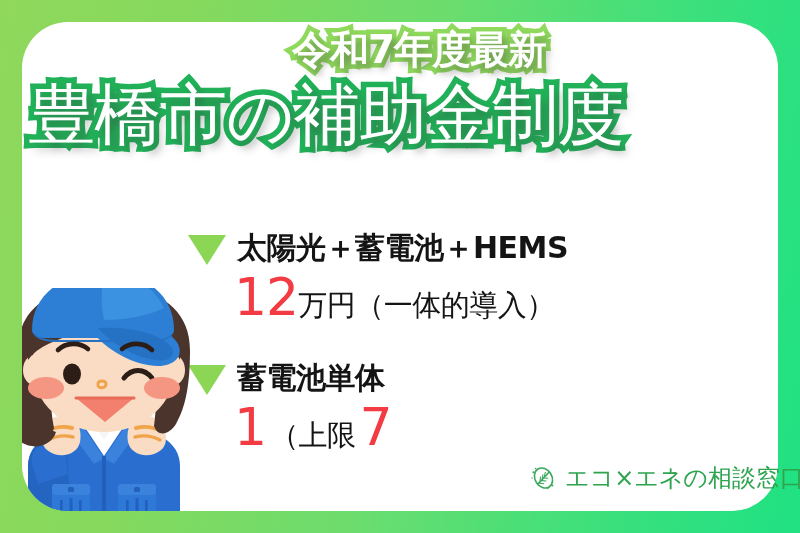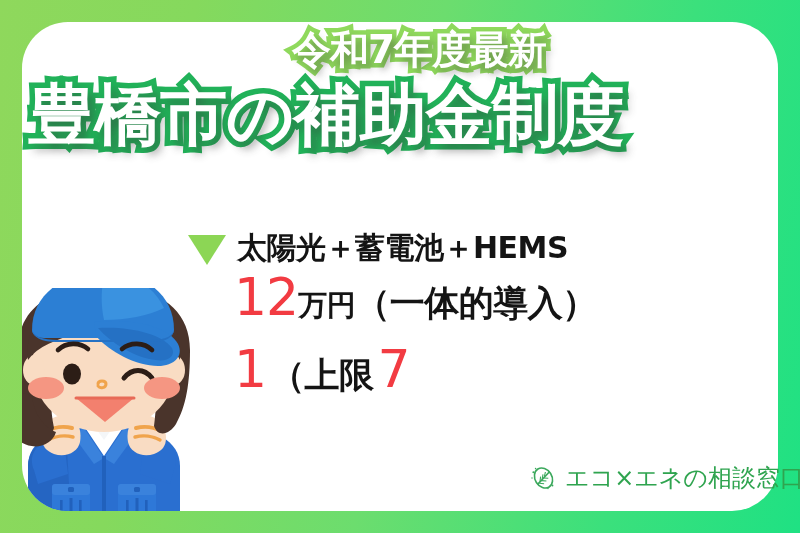--- a/index.html
+++ b/index.html
@@ -51,21 +51,21 @@
     text-shadow: 5px 6px 7px rgba(60,60,60,0.42);
     line-height: 1;
     padding-left: 19px;
   }
   .maintitle {
     position: absolute;
     left: 0;
     top: 80px;
     width: 652px;
     font-size: 67px;
-    font-weight: 700;
+    font-weight: 400;
     letter-spacing: -1px;
     color: #ffffff;
     -webkit-text-stroke: 11px #21B259;
     paint-order: stroke fill;
     text-shadow: 6px 7px 8px rgba(55,55,55,0.45);
     line-height: 1.05;
   }
 
   
   .benefits {
@@ -107,26 +107,26 @@
   }
   .big-num {
     font-size: 52px;
     font-weight: 400;
     color: #F23B42;
     line-height: 1;
     letter-spacing: -1px;
   }
   .unit {
     font-size: 29px;
-    font-weight: 700;
+    font-weight: 400;
     letter-spacing: -0.5px;
   }
   .paren {
-    font-size: 35px;
-    font-weight: 700;
+    font-size: 29px;
+    font-weight: 400;
     letter-spacing: -0.5px;
   }
   .gap-sm { display: inline-block; width: 4px; }
 
   
   .logo {
     position: absolute;
     left: 528px;
     top: 462px;
     display: flex;
@@ -170,20 +170,24 @@
         <span class="benefit-label">太陽光＋蓄電池＋HEMS</span>
       </div>
       <div class="benefit-amount">
         <span class="big-num">12</span>
         <span class="unit">万円</span>
         <span class="paren">（一体的導入）</span>
       </div>
     </div>
 
     <div class="benefit-block">
+      <div class="benefit-head">
+        <span class="tri"></span>
+        <span class="benefit-label">蓄電池単体</span>
+      </div>
       <div class="benefit-amount">
         <span class="big-num">1</span>
         <span class="gap-sm"></span>
         <span class="paren">（上限</span>
         <span class="gap-sm"></span>
         <span class="big-num">7</span>
       </div>
     </div>
 
   </div>

